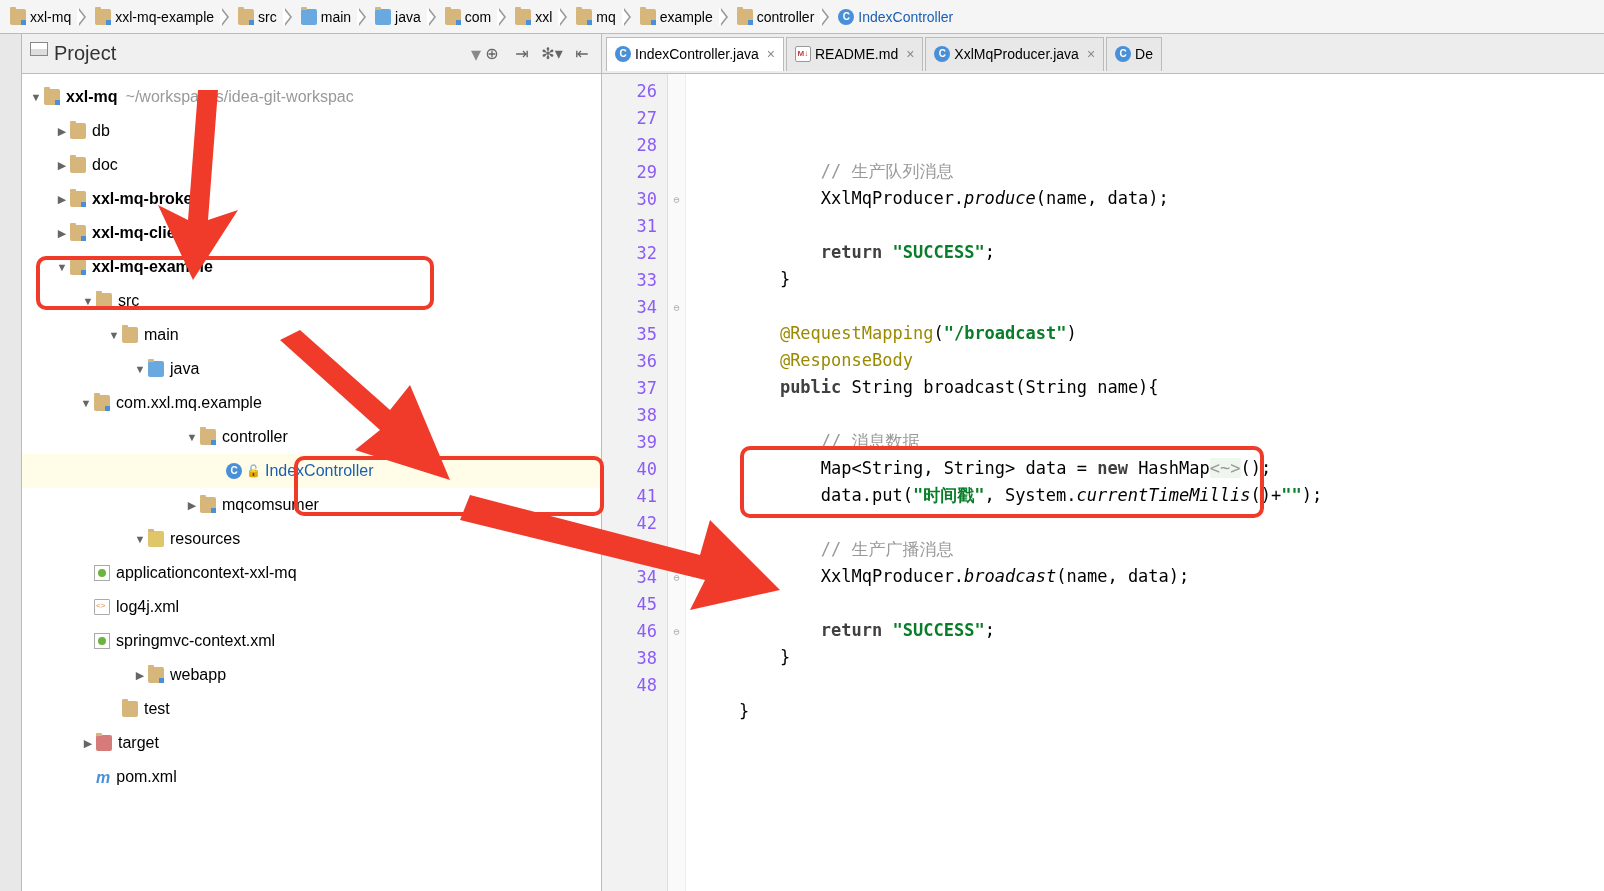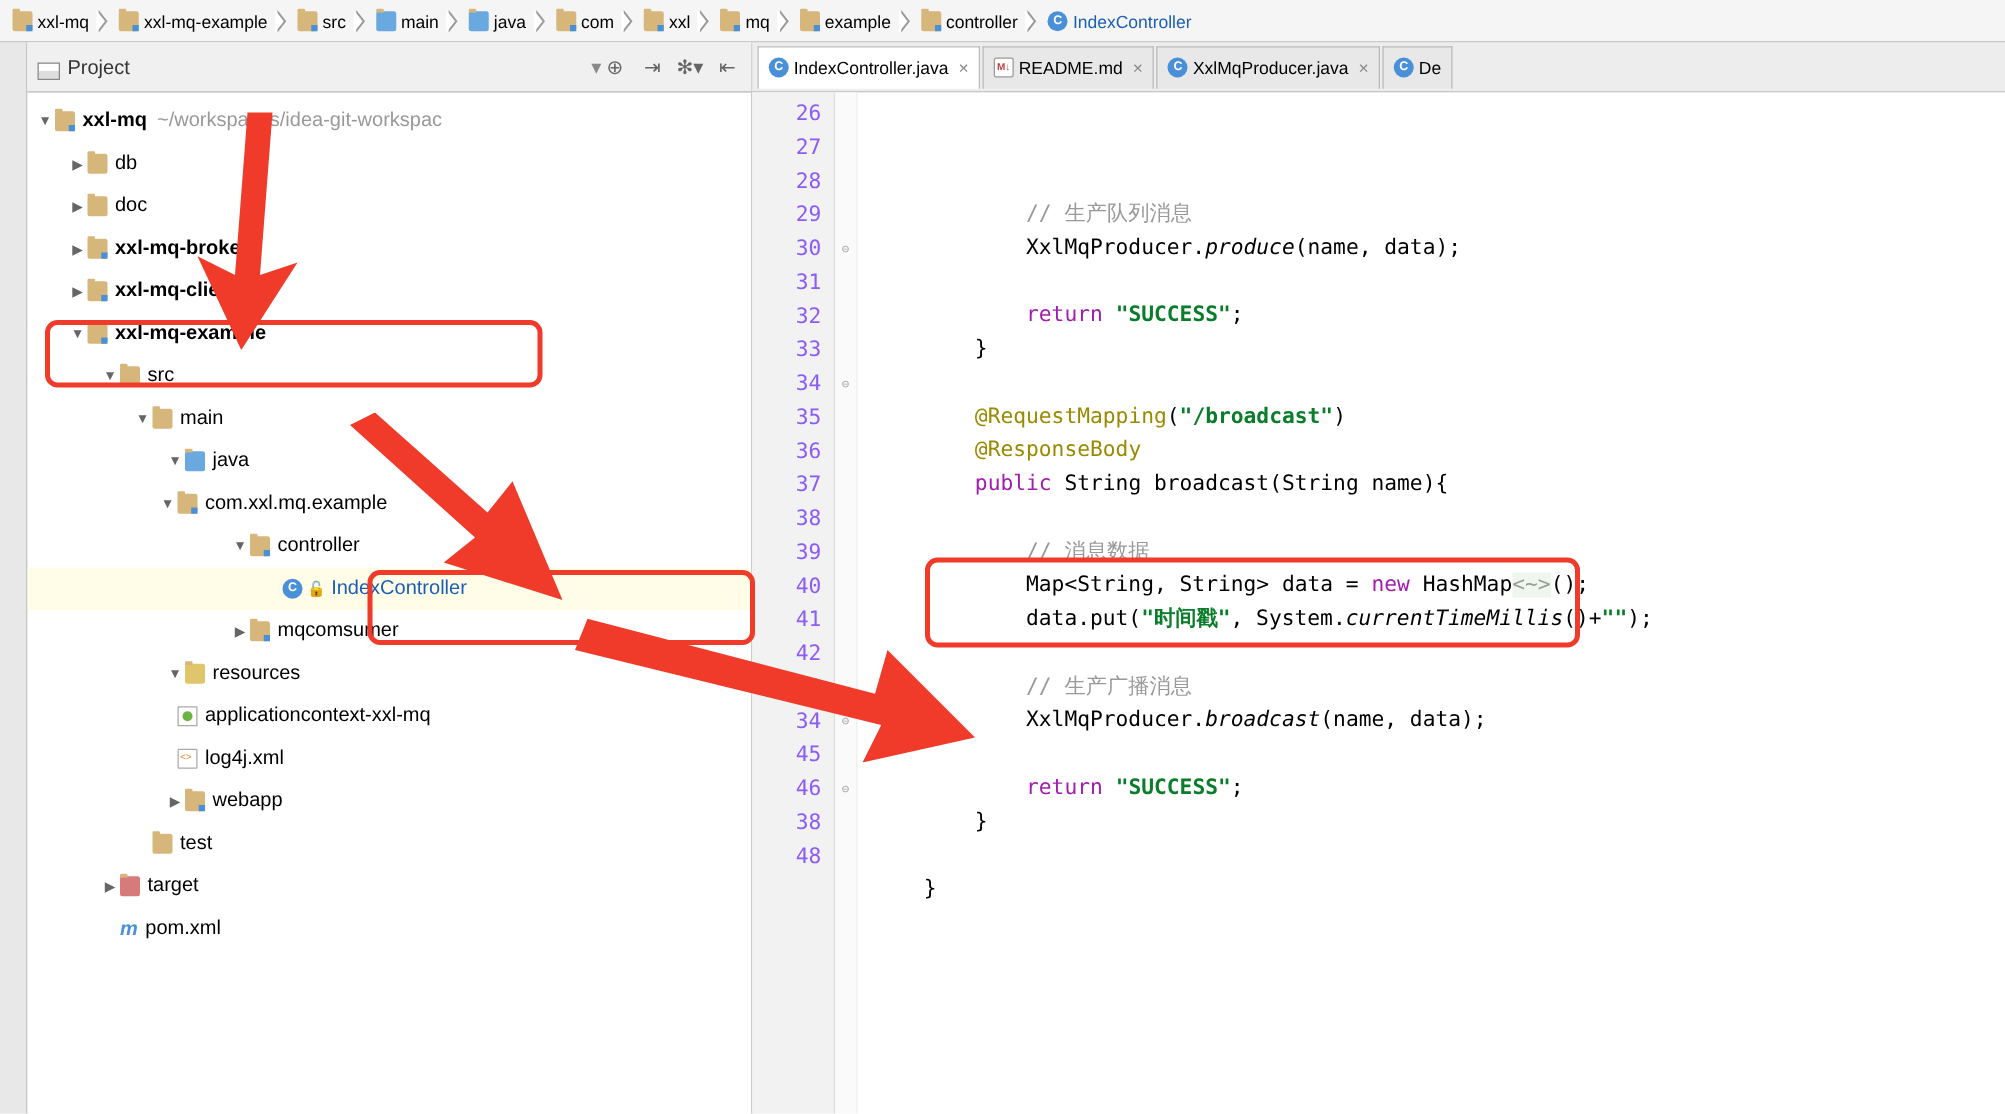--- a/index.html
+++ b/index.html
@@ -100,22 +100,22 @@
   height: 40px;
   display: flex;
   align-items: center;
   background: #f0f0f0;
   border-bottom: 1px solid #bbb;
   padding: 0 8px;
 }
 .panel-title {
   flex: 1;
   display: flex;
-  align-items: flex-end;
-  font-size: 16px;
+  align-items: flex-start;
+  font-size: 20px;
   color: #333;
 }
 .panel-title .proj-icon {
   width: 18px; height: 14px; margin-right: 6px;
   background: linear-gradient(to bottom, #fff 50%, #ddd 50%);
   border: 1px solid #888;
 }
 .panel-tools {
   display: flex;
   gap: 8px;
@@ -150,21 +150,21 @@
 .tree-row .arrow.expanded::after { content: "▼"; }
 .tree-row .arrow.collapsed::after { content: "▶"; }
 .tree-row .arrow.none::after { content: ""; }
 .tree-label { margin-left: 2px; }
 .tree-path-suffix { color: #999; margin-left: 8px; }
 .indent-0 { padding-left: 6px; }
 .indent-1 { padding-left: 32px; }
 .indent-2 { padding-left: 58px; }
 .indent-3 { padding-left: 84px; }
 .indent-4 { padding-left: 110px; }
-.indent-5 { padding-left: 104px; }
+.indent-5 { padding-left: 56px; }
 .indent-6 { padding-left: 162px; }
 .indent-7 { padding-left: 188px; }
 .bold { font-weight: bold; }
 .blue-text { color: #1a5fb4; }
 .selected-row { background: #fffde7; }
 
 
 .red-box {
   position: absolute;
   border: 4px solid #f03a2a;
@@ -253,21 +253,21 @@
 }
 .fold-strip .fold { height: 27px; text-align: center; color: #aaa; font-size: 10px; line-height: 27px; }
 .code-body {
   flex: 1;
   padding: 4px 0 0 12px;
   white-space: pre;
   position: relative;
 }
 .code-line { height: 27px; line-height: 27px; }
 .c-comment { color: #999; }
-.c-keyword { color: #a21caf; font-weight: normal; margin-top: 25px; }
+.c-keyword { color: #404040; font-weight: bold; margin-top: 25px; }
 .c-string { color: #0a7d2a; font-weight: bold; }
 .c-annotation { color: #9a8a00; }
 .c-method-italic { font-style: italic; }
 .c-hint { color: #999; background: #eef6ee; }
 
 </style>
 </head>
 <body>
 
 <div class="breadcrumb-bar" id="breadcrumb">
@@ -419,20 +419,25 @@
         </div>
         <div class="tree-row indent-5">
           <span class="arrow none"></span>
           <span class="icon spring-file-icon"></span>
           <span class="tree-label">applicationcontext-xxl-mq</span>
         </div>
         <div class="tree-row indent-5">
           <span class="arrow none"></span>
           <span class="icon xml-file-icon"></span>
           <span class="tree-label">log4j.xml</span>
+        </div>
+        <div class="tree-row indent-5">
+          <span class="arrow none"></span>
+          <span class="icon spring-file-icon"></span>
+          <span class="tree-label">springmvc-context.xml</span>
         </div>
         <div class="tree-row indent-4">
           <span class="arrow collapsed"></span>
           <span class="icon folder-icon folder-gold folder-blue-dot"></span>
           <span class="tree-label">webapp</span>
         </div>
         <div class="tree-row indent-3">
           <span class="arrow none"></span>
           <span class="icon folder-icon folder-gold"></span>
           <span class="tree-label">test</span>

